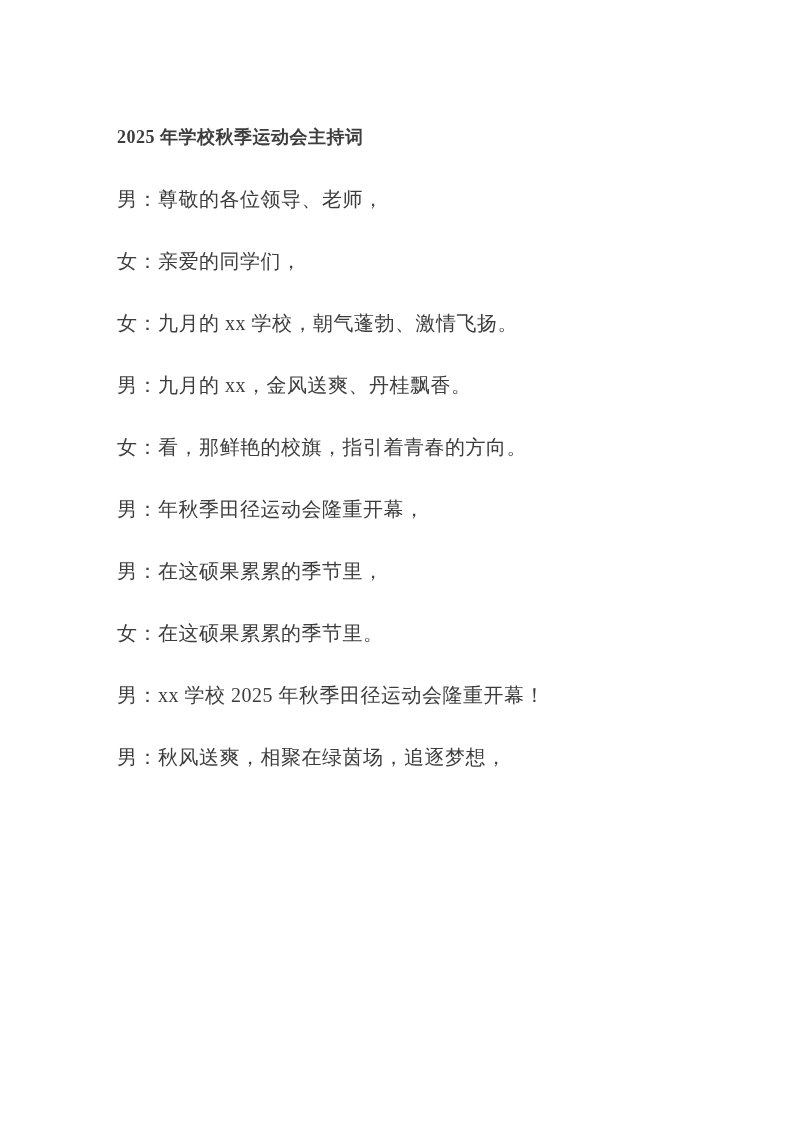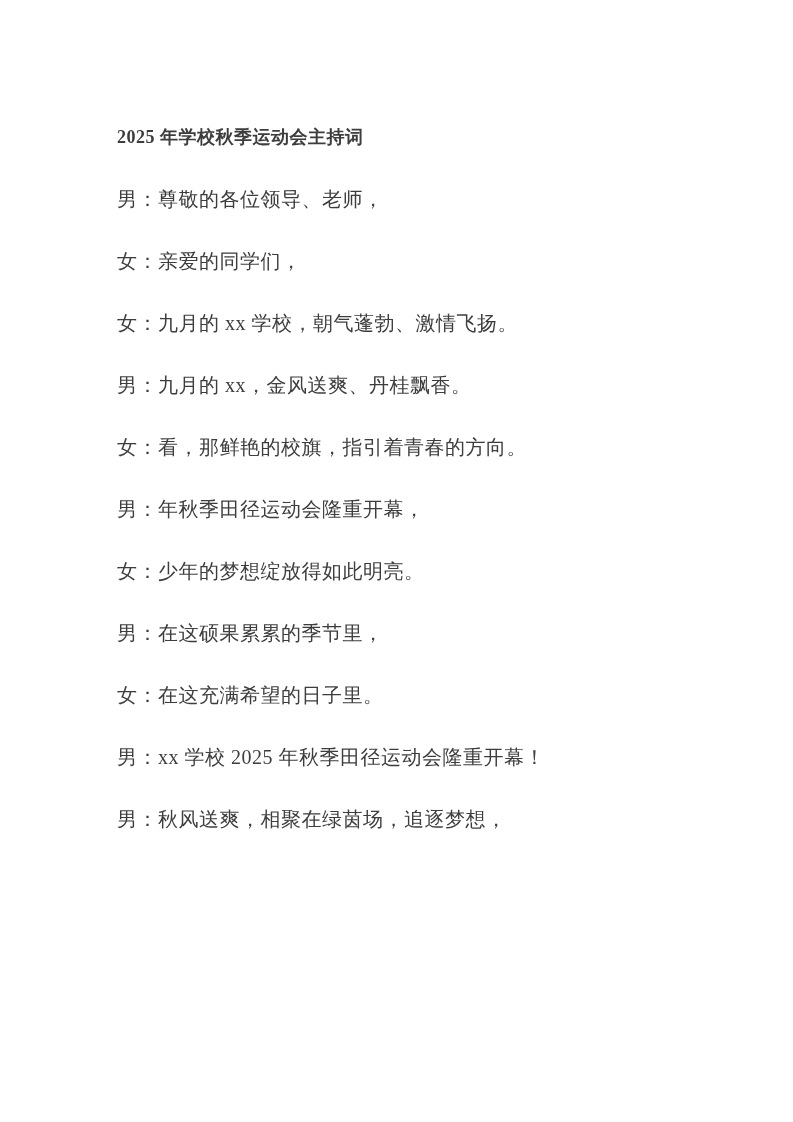--- a/index.html
+++ b/index.html
@@ -45,20 +45,19 @@
 <div class="page">
   <div class="content">
     <p class="doc-title">2025 年学校秋季运动会主持词</p>
     <div>
         <p class="para">男：尊敬的各位领导、老师，</p>
         <p class="para">女：亲爱的同学们，</p>
         <p class="para">女：九月的 xx 学校，朝气蓬勃、激情飞扬。</p>
         <p class="para">男：九月的 xx，金风送爽、丹桂飘香。</p>
         <p class="para">女：看，那鲜艳的校旗，指引着青春的方向。</p>
         <p class="para">男：年秋季田径运动会隆重开幕，</p>
-        <p class="para">女：少年的梦想绽放得如此明亮。</p>
         <p class="para">男：在这硕果累累的季节里，</p>
-        <p class="para">女：在这充满希望的日子里。</p>
+        <p class="para">女：在这硕果累累的季节里。</p>
         <p class="para">男：xx 学校 2025 年秋季田径运动会隆重开幕！</p>
         <p class="para">男：秋风送爽，相聚在绿茵场，追逐梦想，</p>
       </div>
   </div>
 </div>
 
 </body></html>

